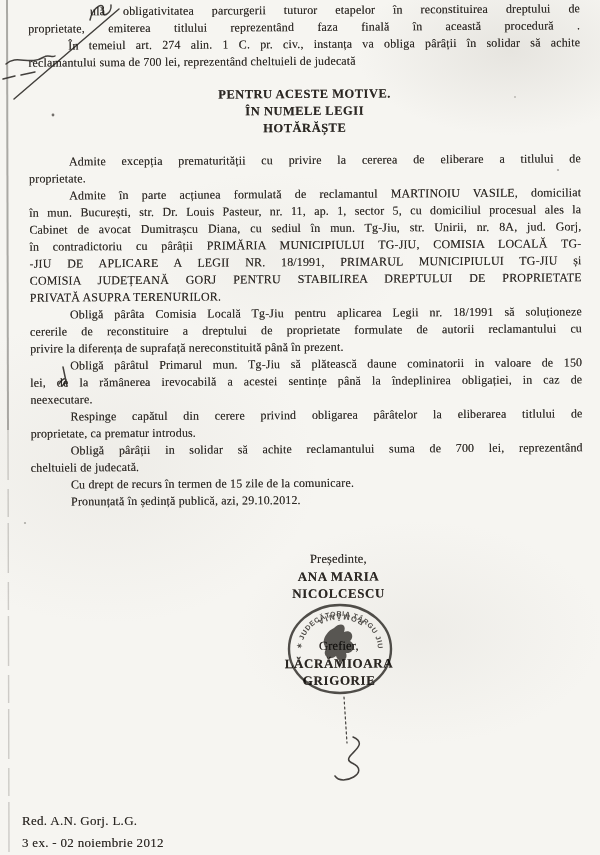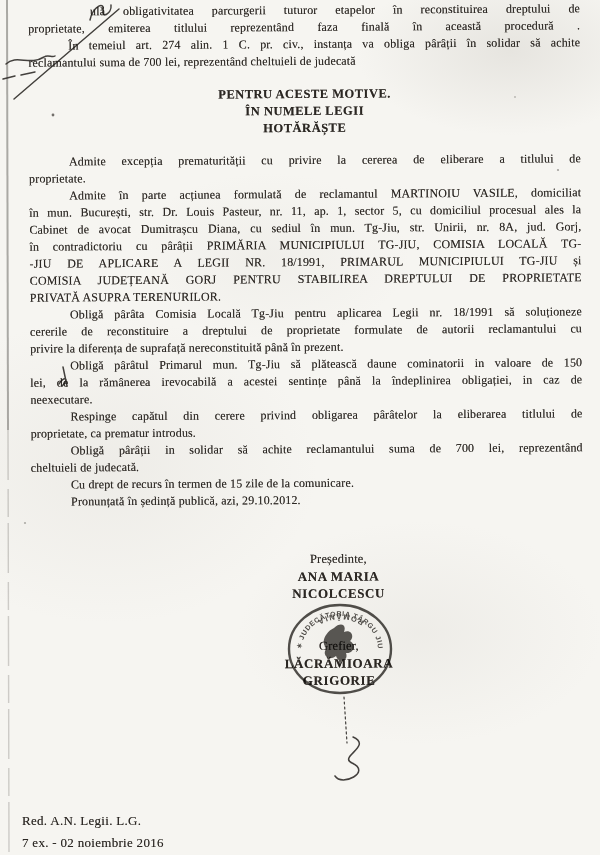--- a/index.html
+++ b/index.html
@@ -152,17 +152,17 @@
     </g>
     <g fill="#2b2723">
       <circle cx="53" cy="115" r="1.4" opacity="0.65"></circle>
       <circle cx="25" cy="523" r="1.1" opacity="0.35"></circle>
       <circle cx="558" cy="170" r="1.1" opacity="0.4"></circle>
       <circle cx="515" cy="97" r="0.9" opacity="0.3"></circle>
     </g>
   </svg>
 
   <div class="footer">
-    <div>Red. A.N. Legii. L.G.</div>
-    <div>7 ex. - 02 noiembrie 2016</div>
+    <div>Red. A.N. Gorj. L.G.</div>
+    <div>3 ex. - 02 noiembrie 2012</div>
   </div>
 
 </div>
 
 </body></html>

